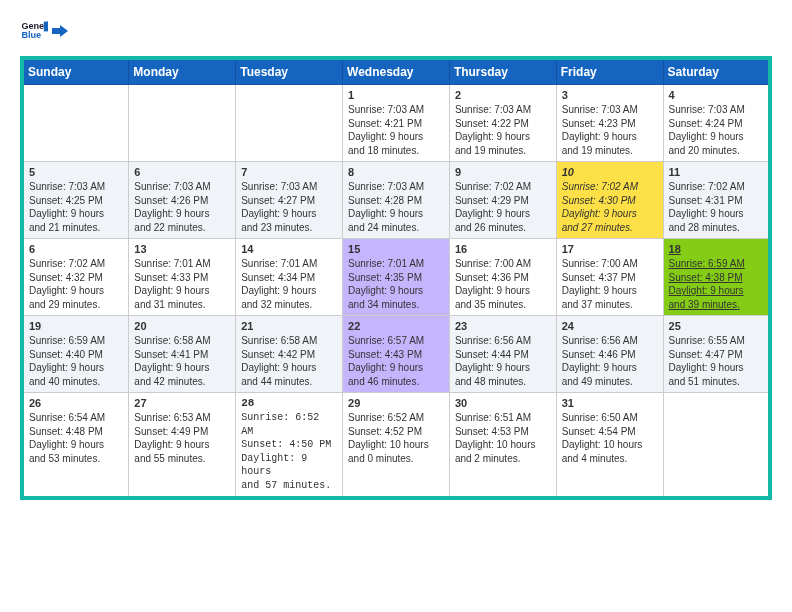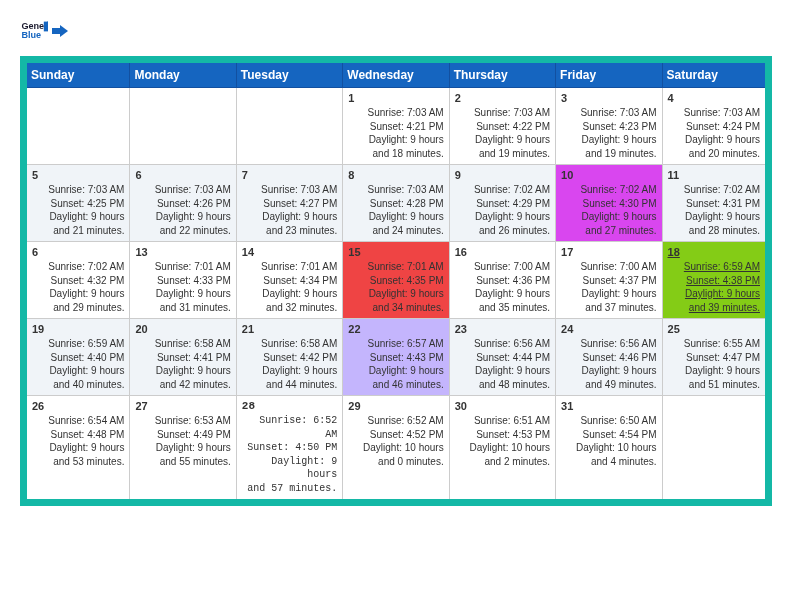--- a/index.html
+++ b/index.html
@@ -34,21 +34,21 @@
       font-weight: normal;
       color: #222;
     }
     .subtitle {
       font-size: 14px;
       color: #444;
     }
     .calendar {
       width: 100%;
       border-collapse: collapse;
-      border: 7px solid #14b8a6;
+      border: 4px solid #14b8a6;
     }
     .calendar th {
       background: #1565c0;
       color: #fff;
       font-size: 12px;
       font-weight: bold;
       padding: 5px 4px;
       text-align: left;
       border: 1px solid #1250a0;
     }
@@ -71,21 +71,20 @@
     .day-num {
       font-weight: bold;
       font-size: 11px;
       margin-bottom: 2px;
       display: block;
     }
     .day-info {
       font-size: 10px;
       line-height: 1.35;
       color: #333;
-      text-align: right;
     }
     .empty-cell {
       background: #fff !important;
     }
   </style>
 </head>
 <body>
 
 <div class="header">
   <div class="logo">
@@ -187,21 +186,21 @@
 Daylight: 9 hours
 and 24 minutes.</div>
         </td>
         <td style="background: rgb(240, 244, 248);">
           <span class="day-num">9</span>
           <div class="day-info" style="white-space: pre-line;">Sunrise: 7:02 AM
 Sunset: 4:29 PM
 Daylight: 9 hours
 and 26 minutes.</div>
         </td>
-        <td style="background: #d946ef;">
+        <td style="background: #fde047; font-style: italic;">
           <span class="day-num">10</span>
           <div class="day-info" style="white-space: pre-line;">Sunrise: 7:02 AM
 Sunset: 4:30 PM
 Daylight: 9 hours
 and 27 minutes.</div>
         </td>
         <td style="background: rgb(240, 244, 248);">
           <span class="day-num">11</span>
           <div class="day-info" style="white-space: pre-line;">Sunrise: 7:02 AM
 Sunset: 4:31 PM
@@ -224,21 +223,21 @@
 Daylight: 9 hours
 and 31 minutes.</div>
         </td>
         <td style="background: rgb(255, 255, 255);">
           <span class="day-num">14</span>
           <div class="day-info" style="white-space: pre-line;">Sunrise: 7:01 AM
 Sunset: 4:34 PM
 Daylight: 9 hours
 and 32 minutes.</div>
         </td>
-        <td style="background: #ef4444;">
+        <td style="background: #c4b5fd;">
           <span class="day-num">15</span>
           <div class="day-info" style="white-space: pre-line;">Sunrise: 7:01 AM
 Sunset: 4:35 PM
 Daylight: 9 hours
 and 34 minutes.</div>
         </td>
         <td style="background: rgb(255, 255, 255);">
           <span class="day-num">16</span>
           <div class="day-info" style="white-space: pre-line;">Sunrise: 7:00 AM
 Sunset: 4:36 PM

